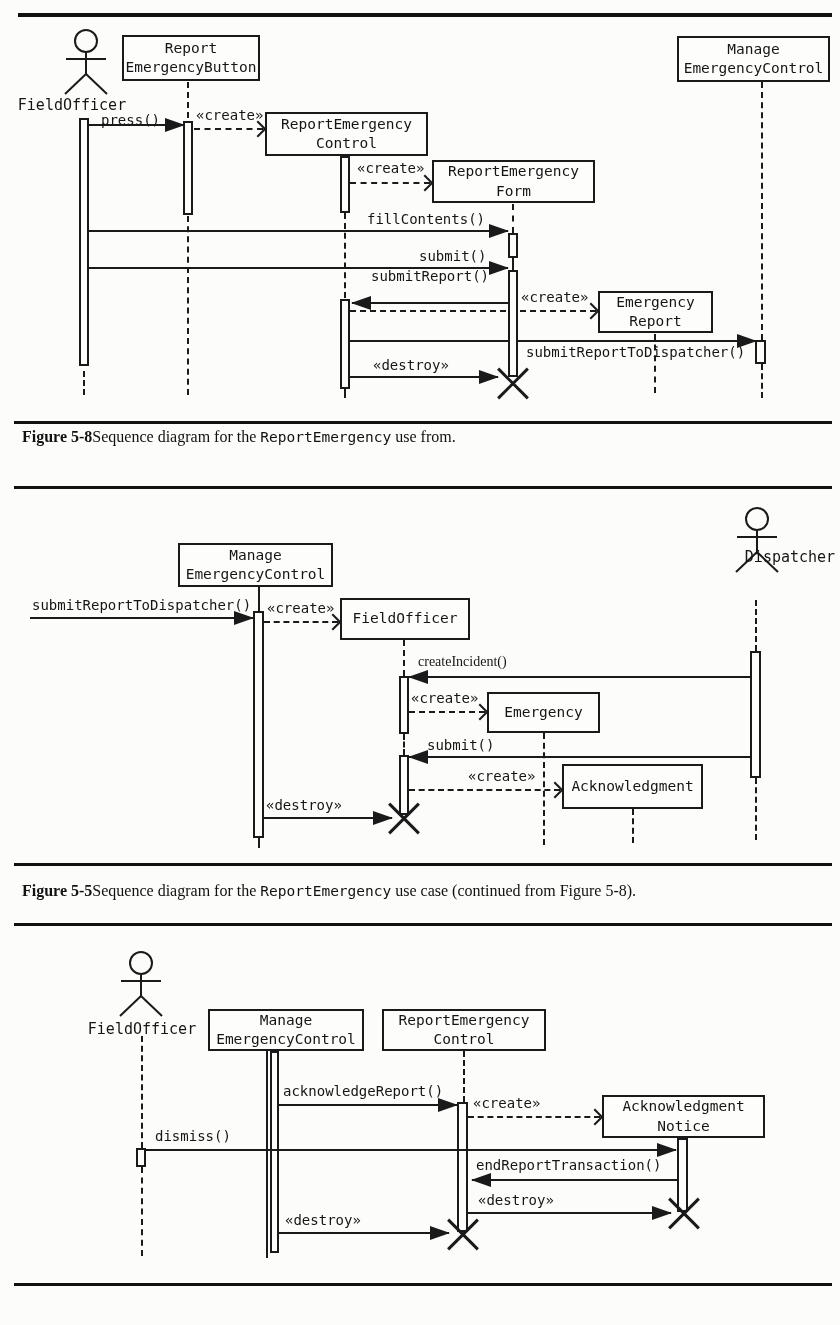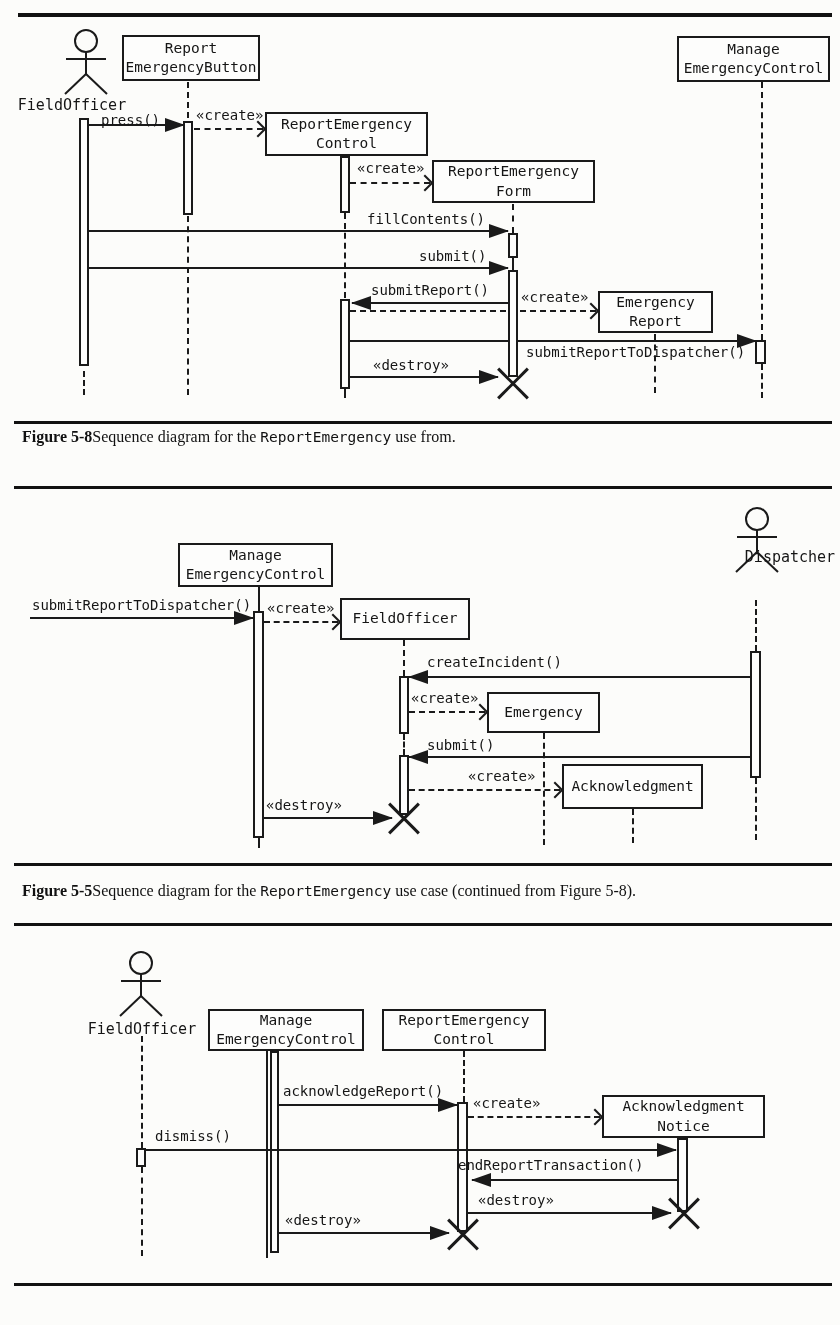--- a/index.html
+++ b/index.html
@@ -106,21 +106,21 @@
     <div class="mlabel" style="left:367px;top:211px;">fillContents()</div>
 
     <div class="msg" style="left:89px;top:267px;width:419px;">
         <span class="ah-r"></span>
       </div>
     <div class="mlabel" style="left:419px;top:248px;">submit()</div>
 
     <div class="msg" style="left:352px;top:302px;width:156px;">
         <span class="ah-l"></span>
       </div>
-    <div class="mlabel" style="left:371px;top:282px;">submitReport()</div>
+    <div class="mlabel" style="left:371px;top:268px;">submitReport()</div>
 
     <div class="dmsg" style="left:350px;top:310px;width:246px;z-index:1;">
         <span class="ch-r"></span>
       </div>
     <div class="mlabel" style="left:521px;top:289px;">«create»</div>
 
     <div class="msg" style="left:350px;top:340px;width:406px;">
         <span class="ah-r"></span>
       </div>
     <div class="mlabel" style="left:526px;top:344px;">submitReportToDispatcher()</div>
@@ -174,21 +174,21 @@
     <div class="mlabel" style="left:32px;top:597px;">submitReportToDispatcher()</div>
 
     <div class="dmsg" style="left:264px;top:621px;width:74px;">
         <span class="ch-r"></span>
       </div>
     <div class="mlabel" style="left:267px;top:600px;">«create»</div>
 
     <div class="msg" style="left:409px;top:676px;width:341px;">
         <span class="ah-l"></span>
       </div>
-    <div class="mlabel" style="left:427px;top:654px;">createIncident()</div>
+    <div class="mlabel" style="left:418px;top:654px;font-family:Liberation Serif, serif;">createIncident()</div>
 
     <div class="dmsg" style="left:409px;top:711px;width:76px;">
         <span class="ch-r"></span>
       </div>
     <div class="mlabel" style="left:411px;top:690px;">«create»</div>
 
     <div class="msg" style="left:409px;top:756px;width:341px;">
         <span class="ah-l"></span>
       </div>
     <div class="mlabel" style="left:427px;top:737px;">submit()</div>
@@ -249,21 +249,21 @@
     <div class="mlabel" style="left:473px;top:1095px;">«create»</div>
 
     <div class="msg" style="left:146px;top:1149px;width:530px;z-index:3;">
         <span class="ah-r"></span>
       </div>
     <div class="mlabel" style="left:155px;top:1128px;">dismiss()</div>
 
     <div class="msg" style="left:472px;top:1179px;width:205px;">
         <span class="ah-l"></span>
       </div>
-    <div class="mlabel" style="left:458px;top:1157px;">endReportTransaction()</div>
+    <div class="mlabel" style="left:476px;top:1157px;">endReportTransaction()</div>
 
     <div class="msg" style="left:468px;top:1212px;width:203px;">
         <span class="ah-r"></span>
       </div>
     <div class="mlabel" style="left:478px;top:1192px;">«destroy»</div>
 
     <div class="msg" style="left:279px;top:1232px;width:170px;">
         <span class="ah-r"></span>
       </div>
     <div class="mlabel" style="left:285px;top:1212px;">«destroy»</div>

